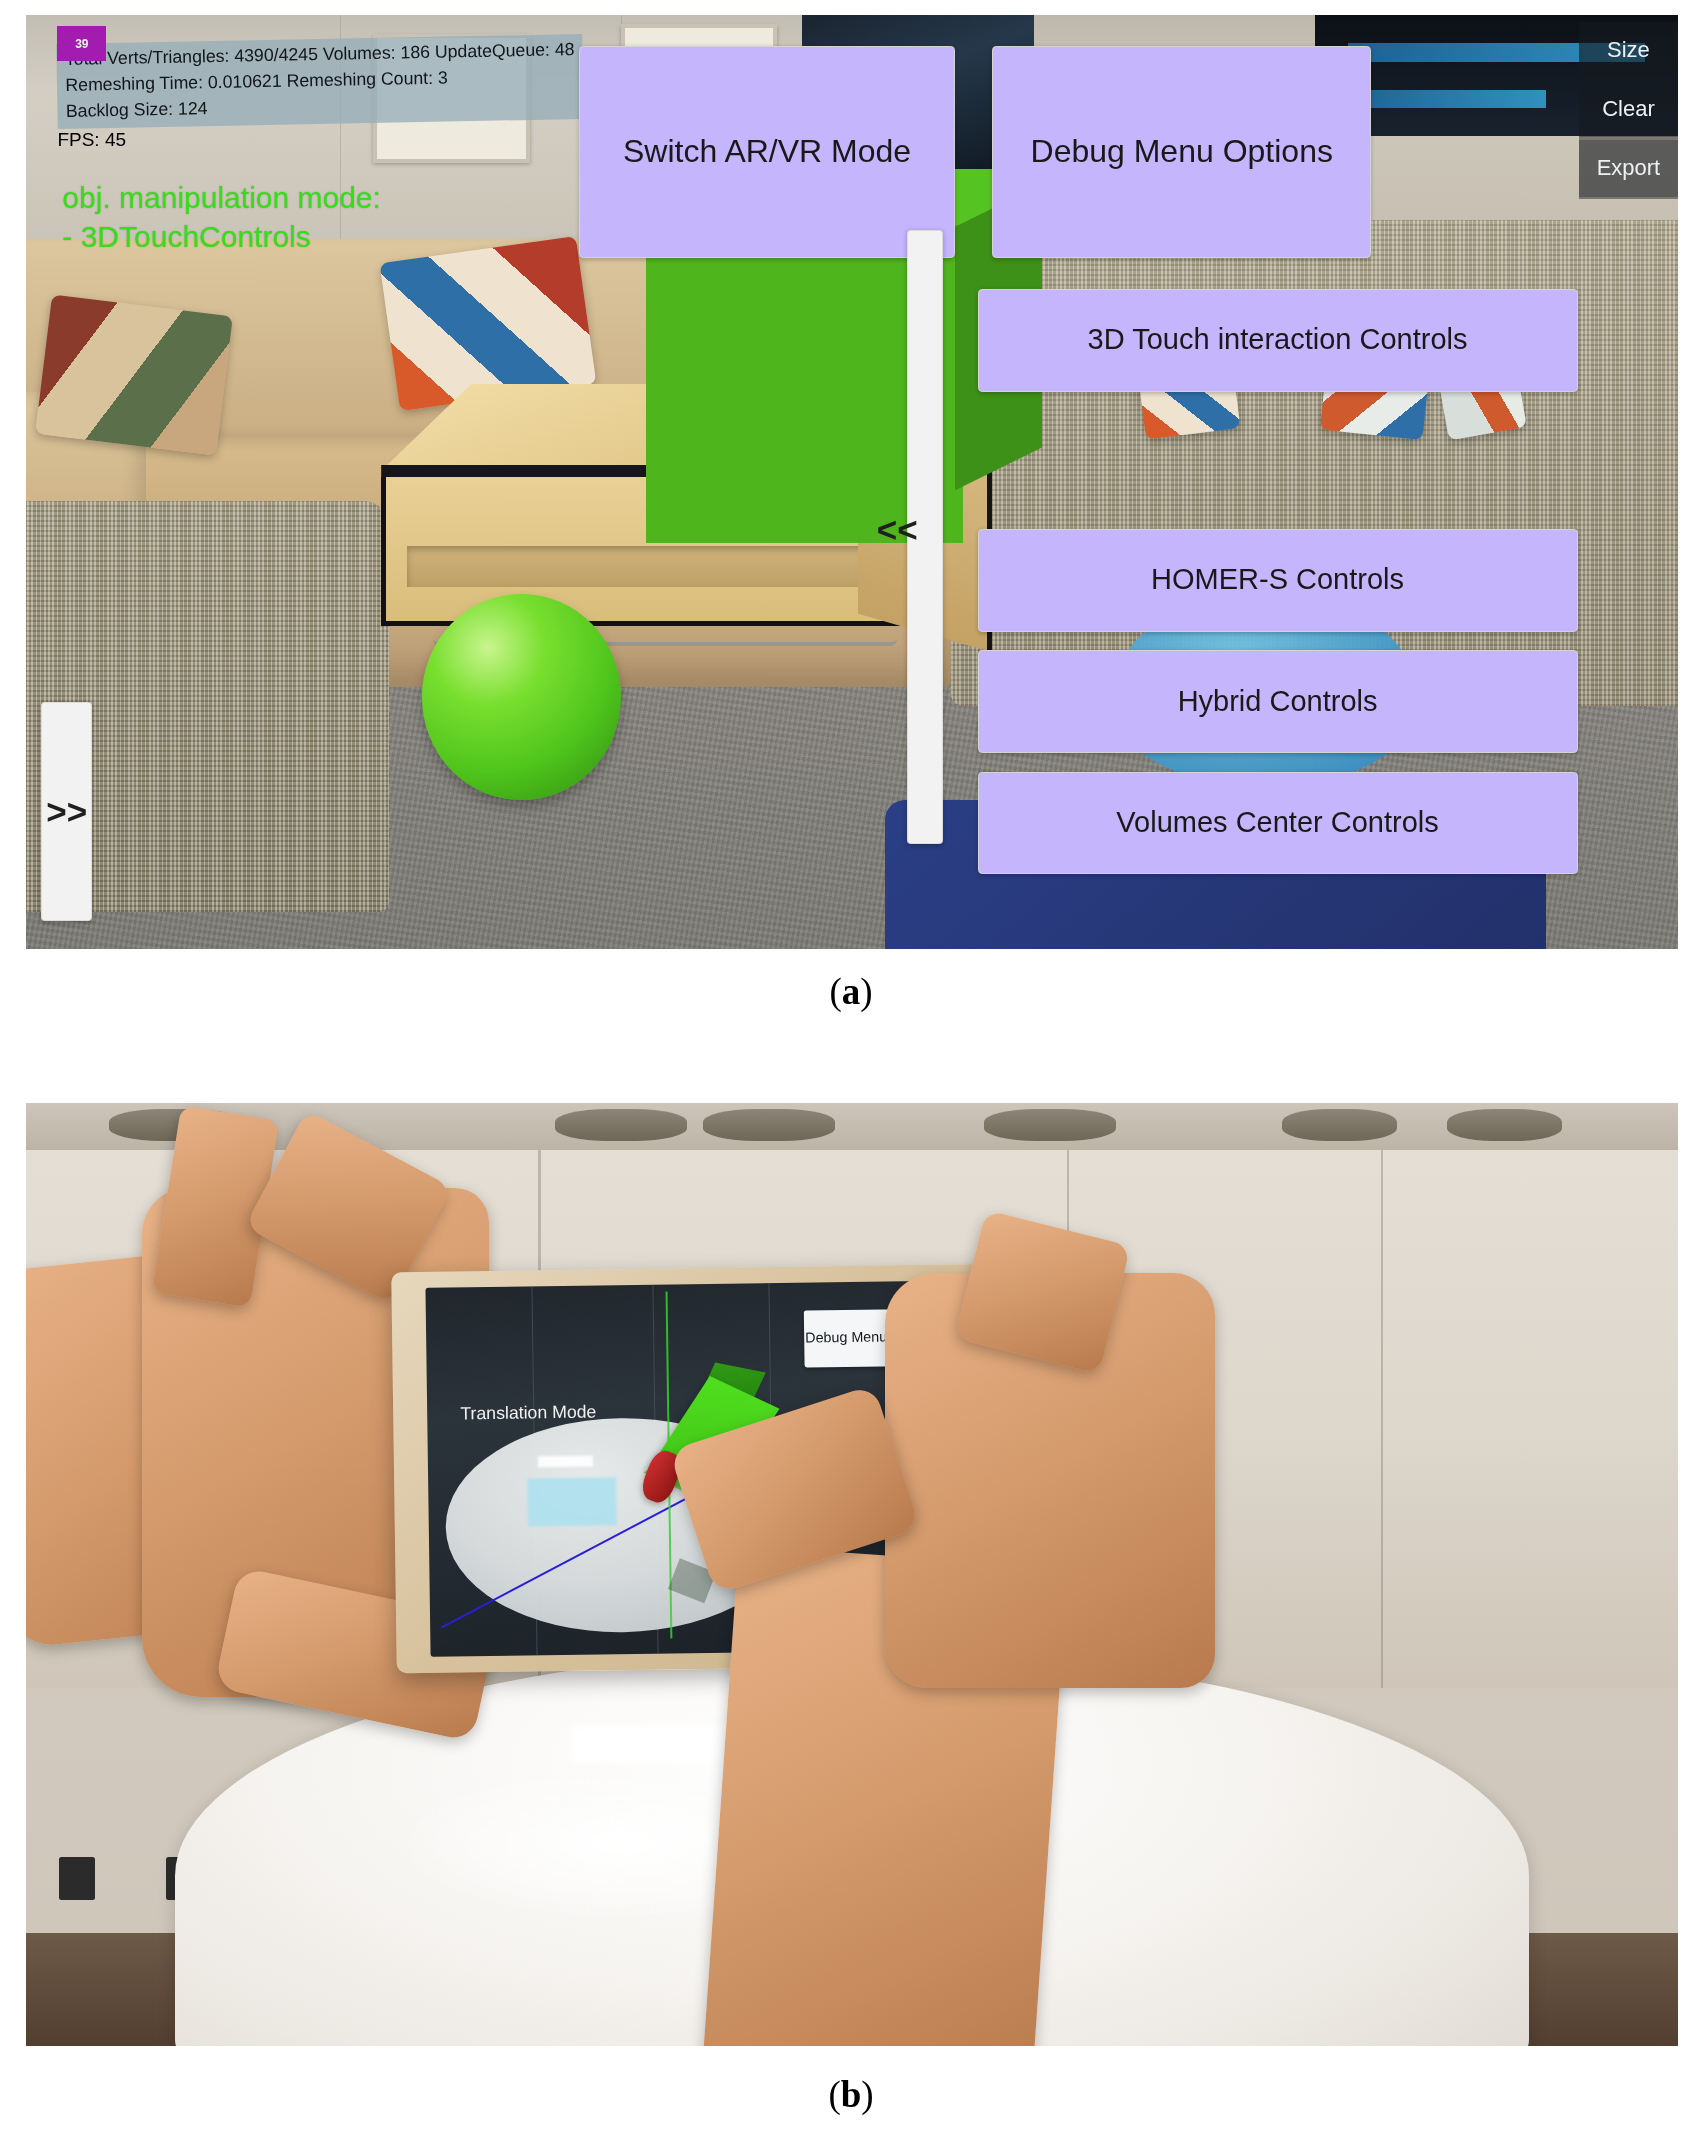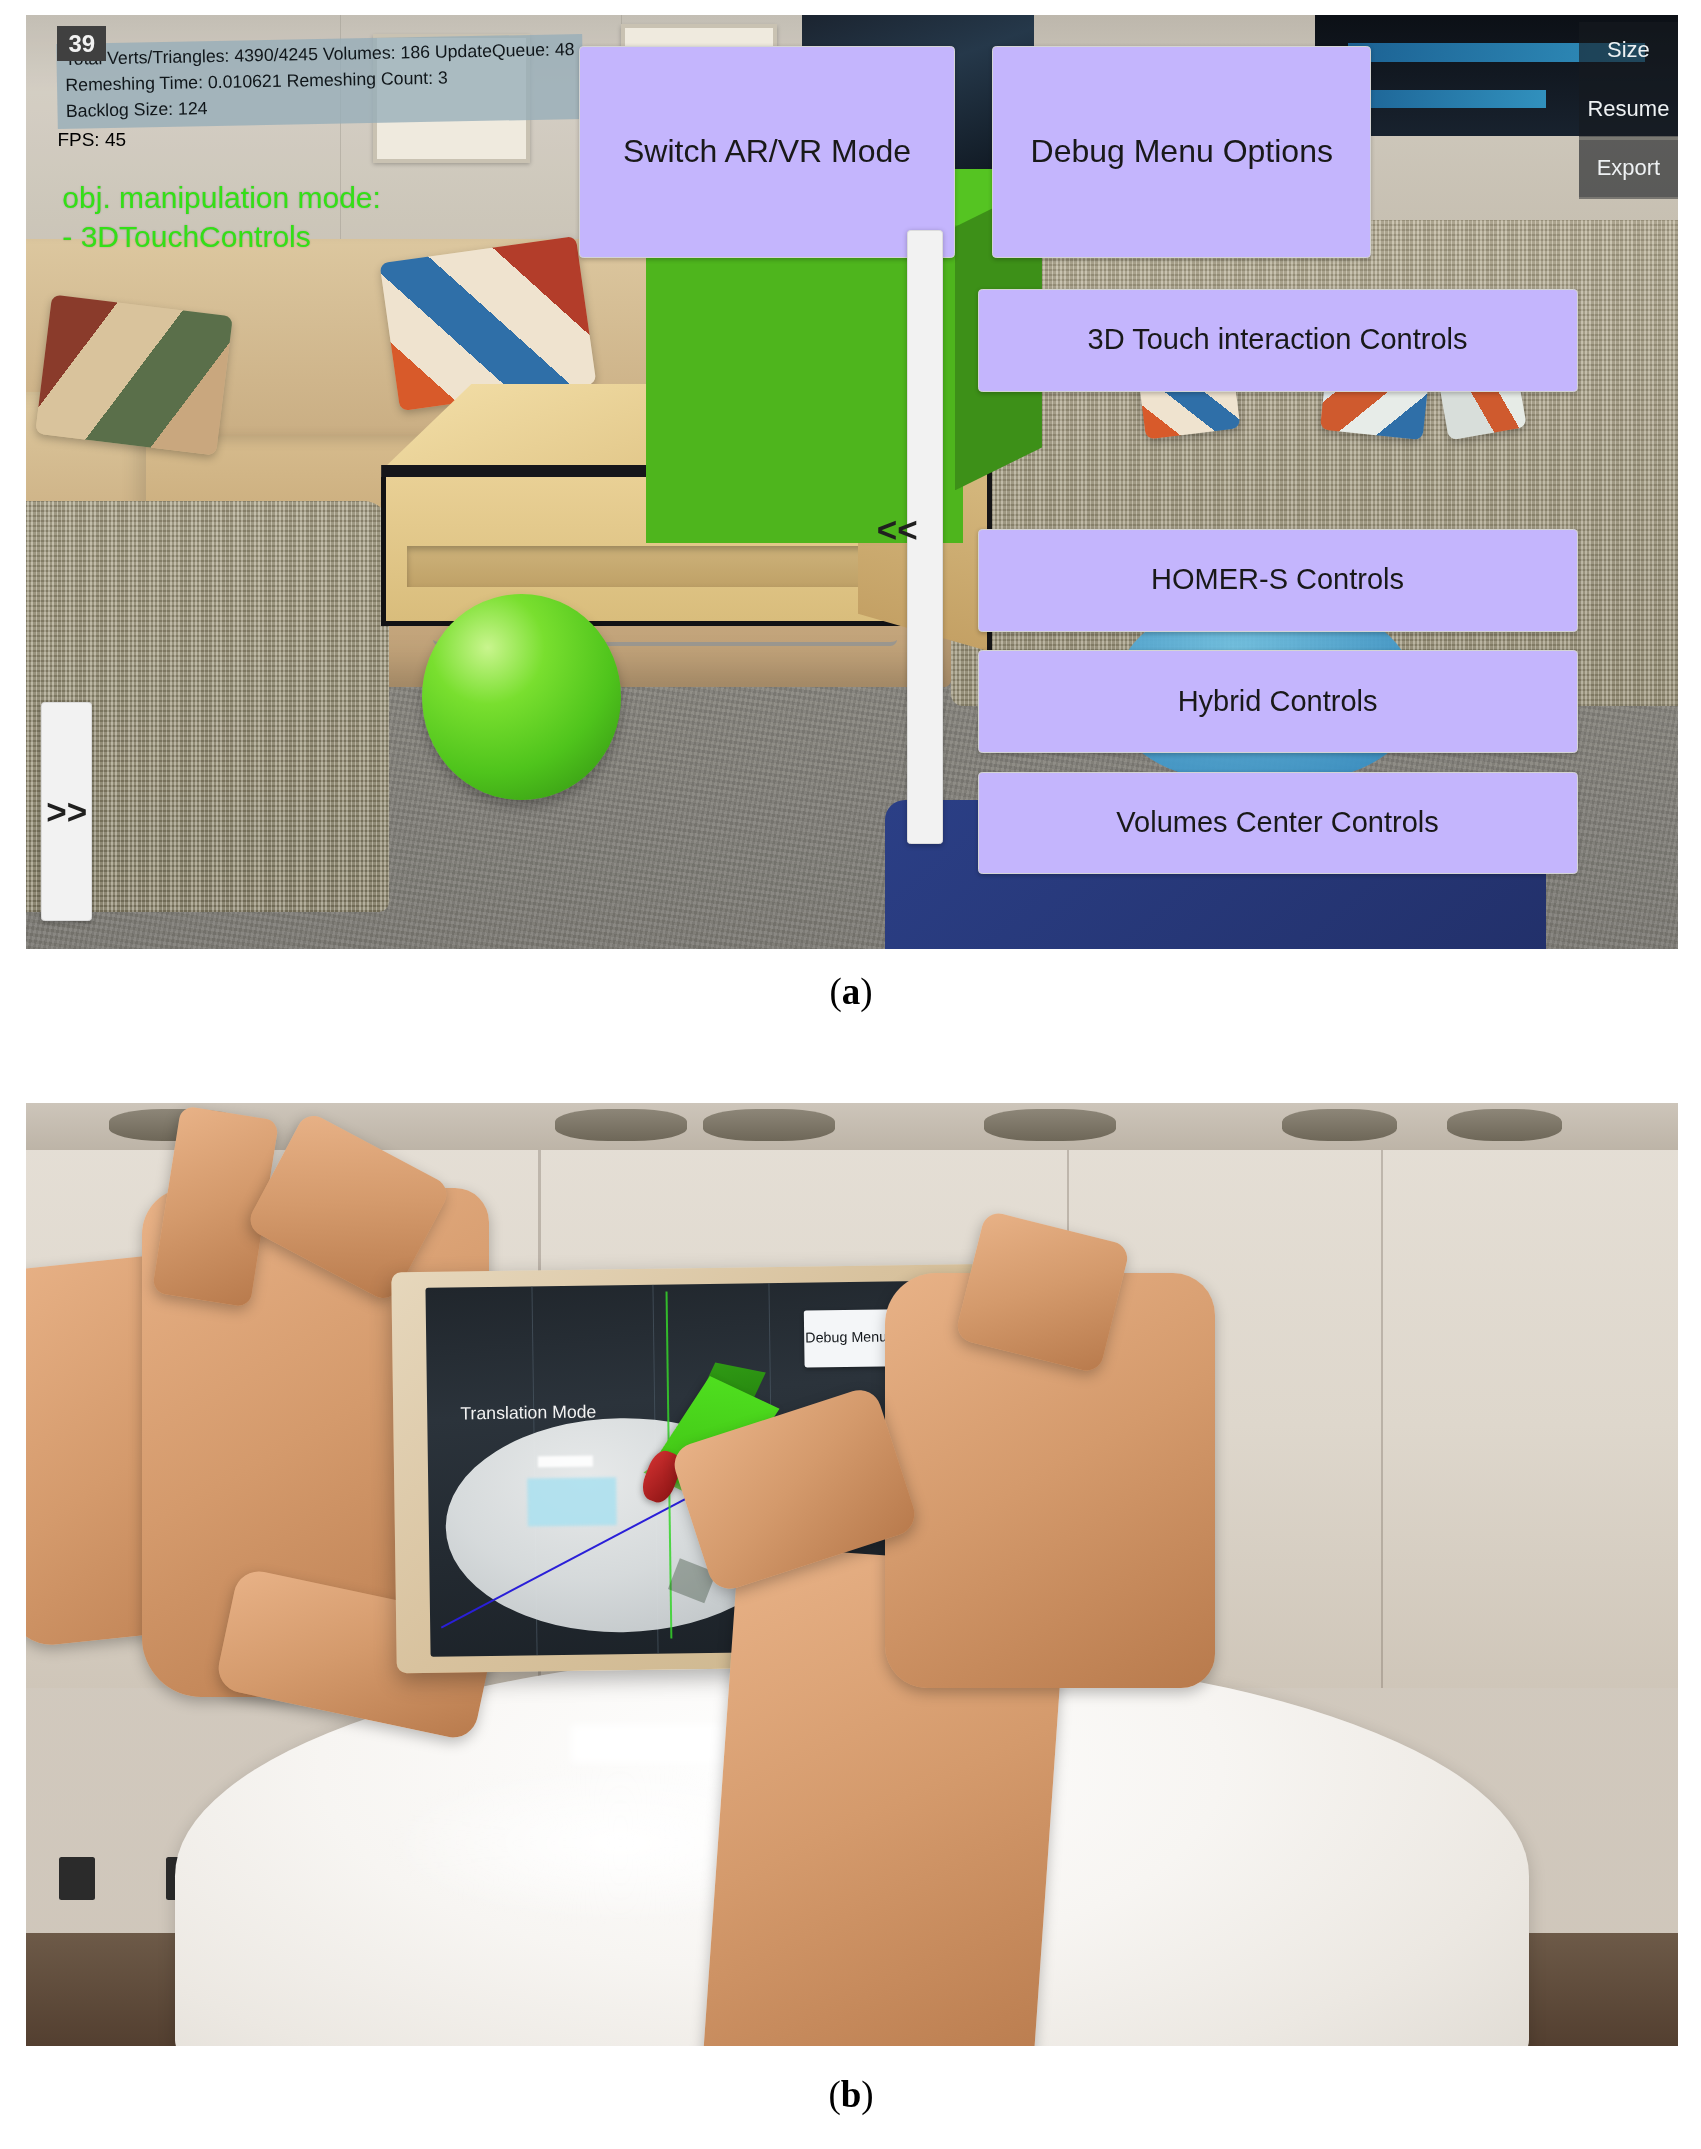--- a/index.html
+++ b/index.html
@@ -113,22 +113,22 @@
 
   
   .a-sphere{position:absolute;left:24%;top:62%;width:12%;height:22%;border-radius:50%;
     background:radial-gradient(circle at 33% 26%,#c9f58e 0%,#79df2f 28%,#4fc41c 62%,#2e8a11 100%);
     box-shadow:0 6.7px 11.8px rgba(0,0,0,.25);}
 
   
   .hud-debugbox{position:absolute;left:1.9%;top:2.6%;padding:3.4px 8.4px 5px 8.4px;
     background:rgba(150,173,185,.78);color:#10161a;font-size:17.7px;line-height:1.45;
     transform:rotate(-1.1deg);white-space:nowrap;}
-  .hud-badge{position:absolute;left:1.9%;top:1.2%;width:49px;height:35px;background:#404040;
-    color:#f2f2f2;font-size:24px;font-weight:bold;display:flex;align-items:center;justify-content:center;}
+  .hud-badge{position:absolute;left:1.9%;top:1.2%;width:49px;height:35px;background:#a21caf;
+    color:#f2f2f2;font-size:12px;font-weight:bold;display:flex;align-items:center;justify-content:center;}
   .hud-fps{position:absolute;left:1.9%;top:12.2%;color:#000000;font-size:19px;}
   .hud-mode{position:absolute;left:2.2%;top:17.6%;color:#33e016;font-size:30px;line-height:1.28;
     text-shadow:0 0 1.7px rgba(0,0,0,.25);white-space:pre-line;}
 
   .ui-btn{position:absolute;background:#c4b5fd;border:0.8px solid #d4d4d4;border-radius:4.2px;
     color:#191919;text-align:center;display:flex;align-items:center;justify-content:center;
     line-height:1.16;box-shadow:0 1.7px 4.2px rgba(0,0,0,.22);cursor:pointer;}
   .ui-btn.top{font-size:32px;}
   .ui-btn.list{font-size:29px;}
 
@@ -302,21 +302,21 @@
     <div class="ui-btn list btn-modcent">Volumes Center Controls</div>
 
     <div class="handle handle-collapse"></div>
     <div class="chev-collapse">&lt;&lt;</div>
     <div class="handle handle-expand">
       <span class="chev-expand">&gt;&gt;</span>
     </div>
 
     <div class="dbg-panel">
       <div class="dbg-btn">Size</div>
-      <div class="dbg-btn">Resume</div>
+      <div class="dbg-btn">Clear</div>
       <div class="dbg-btn">Export</div>
     </div>
   </div>
 
   <div class="cap cap-a">(<b>a</b>)</div>
 
   <div class="panel-b">
     <div class="scene-b">
       <div class="b-cab"></div>
       <div class="b-cabline" style="left:13%;"></div>

